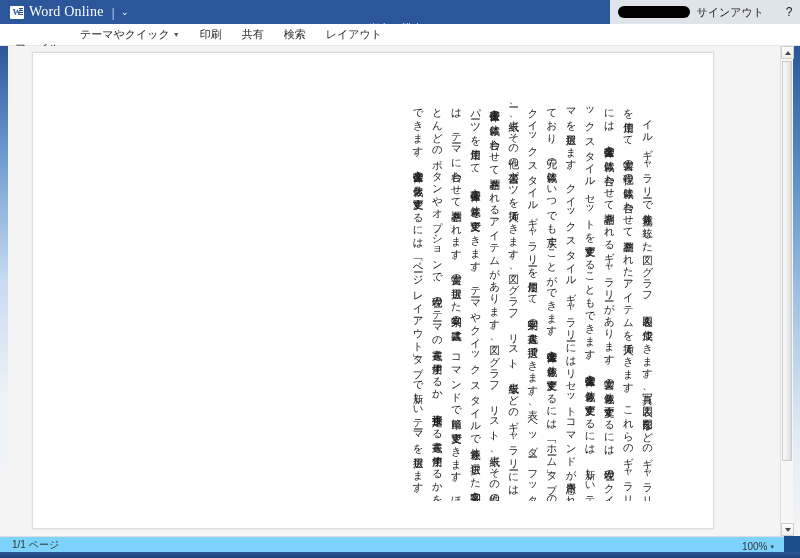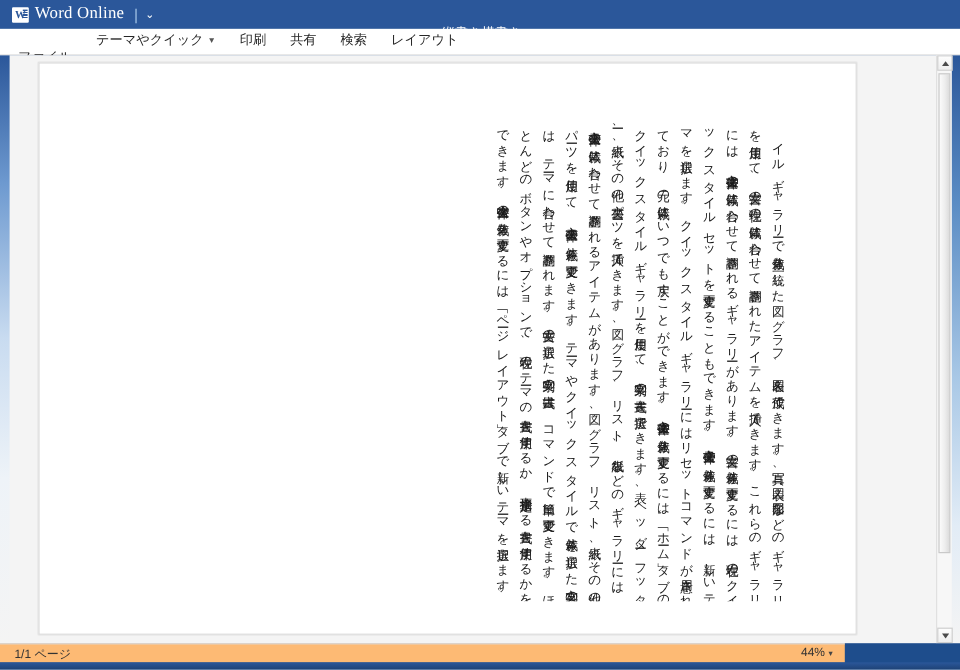--- a/index.html
+++ b/index.html
@@ -289,26 +289,26 @@
     border: 1px solid #c9c9c9;
     box-sizing: border-box;
     cursor: pointer;
   }
 
   
   .status-bar {
     position: absolute;
     left: 0;
     bottom: 6px;
-    width: 704px;
+    width: 784px;
     height: 16px;
-    background: #fdba74;
+    background: #7dd3fc;
     border-top: 1px solid #dcdcdc;
     display: flex;
-    align-items: center;
+    align-items: flex-end;
     justify-content: space-between;
     font-size: 10px;
     color: #333333;
     box-sizing: border-box;
     padding: 0 6px 0 12px;
   }
   .status-left { white-space: nowrap; }
   .status-right {
     display: flex;
     align-items: center;
@@ -346,20 +346,25 @@
         <span class="pagelines"></span>
       </span>
       <span class="brand-title">Word Online</span>
       <span class="brand-sep">|</span>
       <span class="brand-caret">⌄</span>
     </div>
 
 
     <div class="doc-title-center">縦書き横書き</div>
 
+    <div class="account-area">
+      <span class="account-redacted"></span>
+      <span class="signout-link">サインアウト</span>
+      <span class="help-btn">?</span>
+    </div>
   </div>
 
   <div class="menu-bar">
     <div class="menu-item">
       <span>ファイル</span>
     </div>
     <div class="menu-item">
       <span>テーマやクイック</span><span class="menu-caret">▼</span>
     </div>
     <div class="menu-item">
@@ -394,20 +399,20 @@
       <div class="vscroll-btn bottom">
         <span class="arrow-down"></span>
       </div>
     </div>
   </div>
 
   <div class="status-bar">
     <div class="status-left">1/1 ページ</div>
     <div class="status-right">
       <span class="zoom-ctl">
-        <span>44%</span>
+        <span>100%</span>
         <span class="zoom-caret">▾</span>
       </span>
     </div>
   </div>
 
   <div class="window-bottom-chrome"></div>
 </div>
 
 </body></html>

